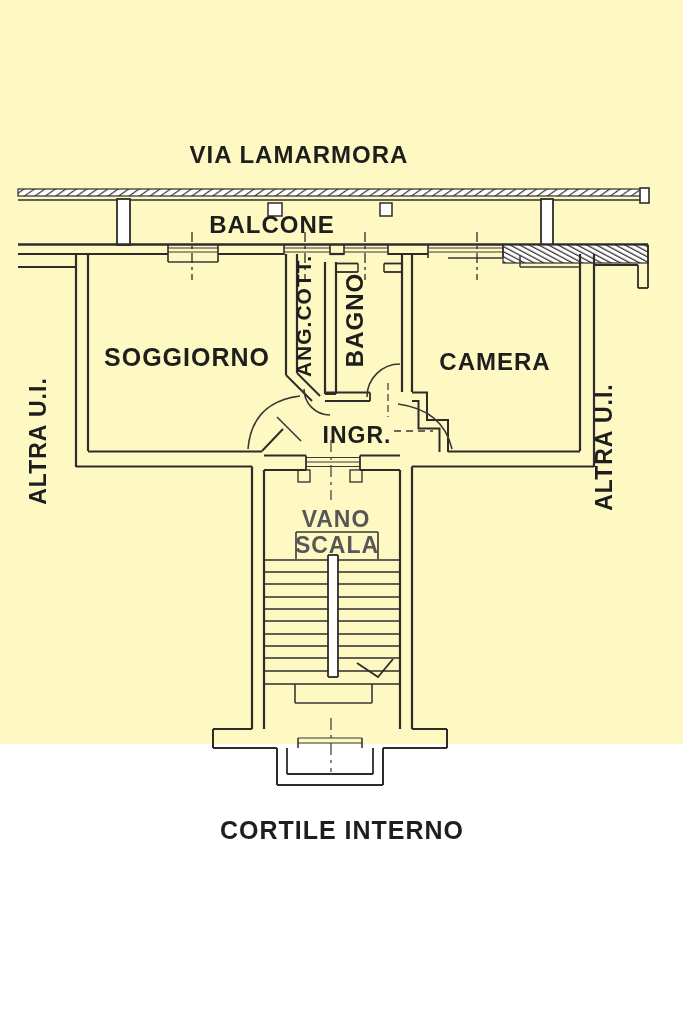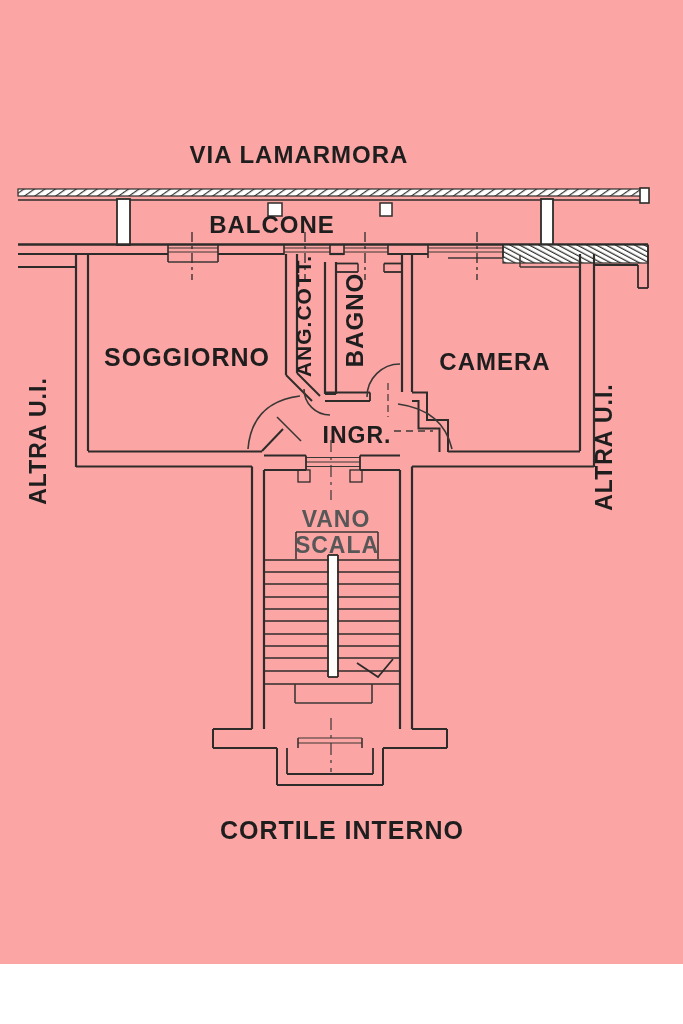--- a/index.html
+++ b/index.html
@@ -1,20 +1,20 @@
 <!DOCTYPE html>
 <html><head>
 <meta charset="utf-8">
 <style>
   html,body{margin:0;padding:0;background:#ffffff;}
   body{
     width:683px;height:1024px;overflow:hidden;
     font-family:"Liberation Sans", sans-serif;
   }
-  .sheet{position:relative;width:683px;height:964px;background:#fca5a5;}
+  .sheet{position:relative;width:683px;height:744px;background:#fef9c3;}
   svg{display:block}
   .lbl{
     font-family:"Liberation Sans", sans-serif;
     font-weight:700;
     fill:#1e1e1e;
     letter-spacing:1px;
   }
   .lbl-faded{fill:#575757;}
   .wall{stroke:#2e2c2a;fill:none;}
   .thin{stroke:#3a3835;fill:none;}

